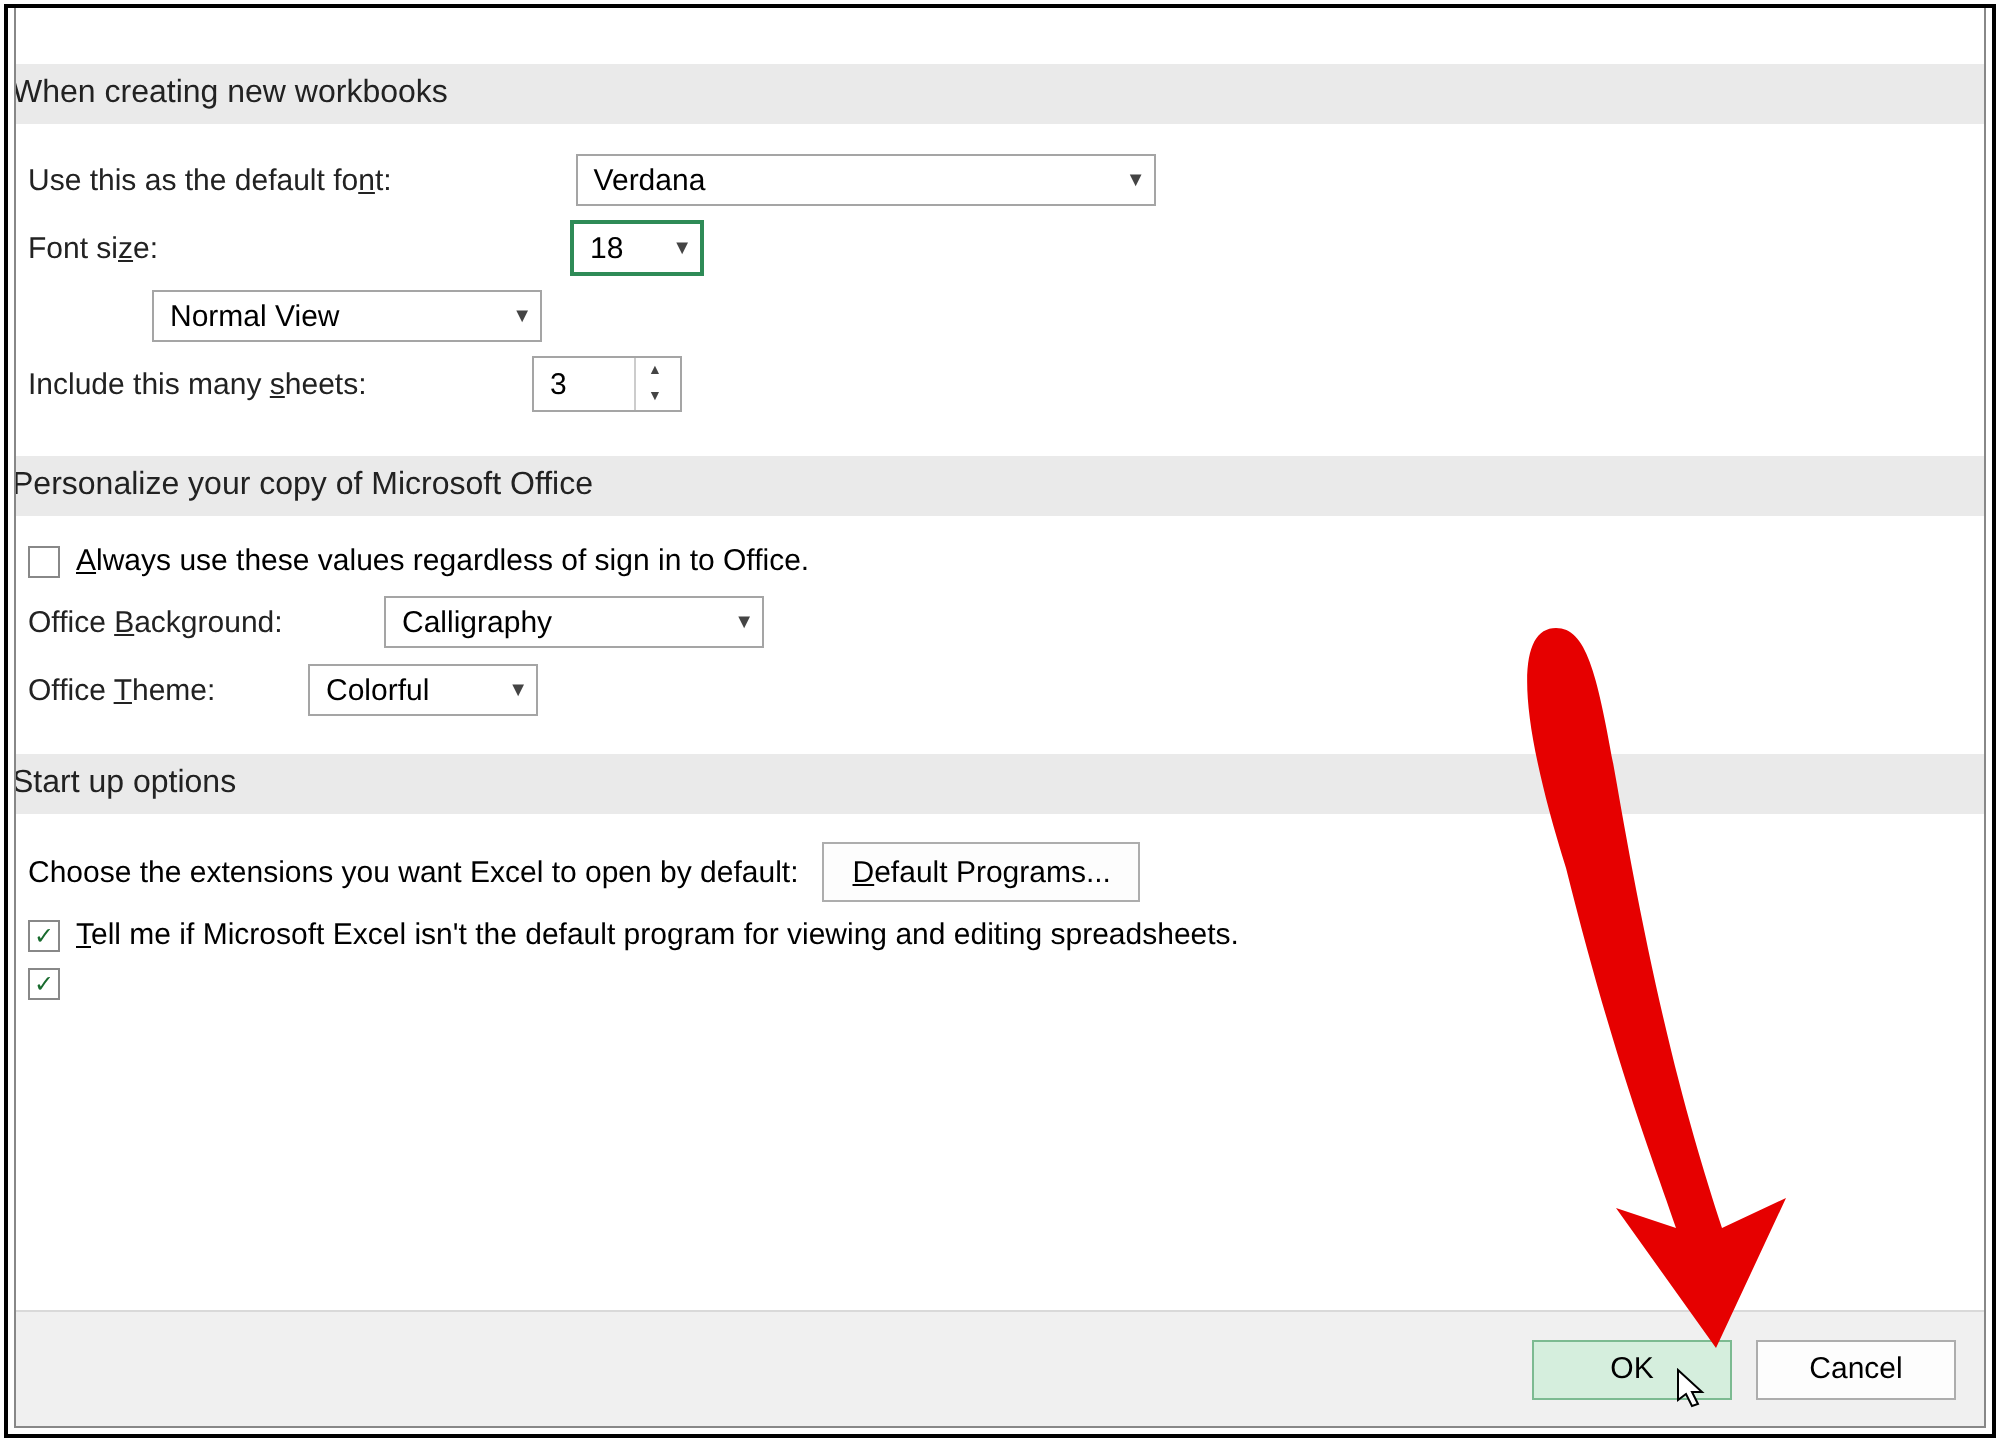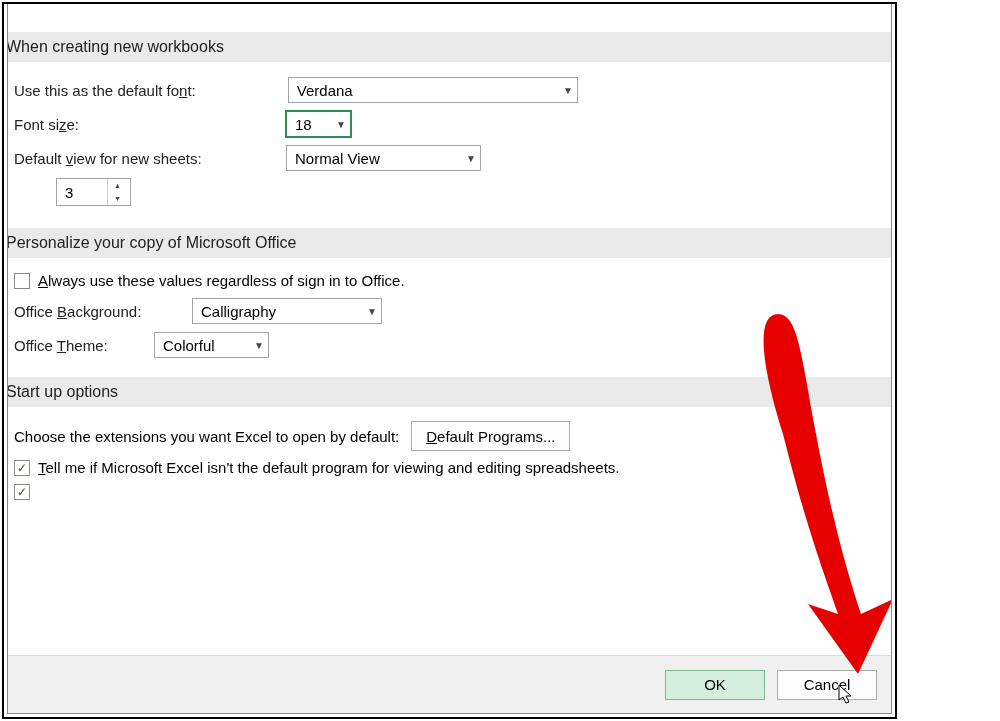--- a/index.html
+++ b/index.html
@@ -7,21 +7,21 @@
       font-family: "Segoe UI", Tahoma, sans-serif;
       font-size: 15px;
       background: #fff;
       width: 1000px;
       height: 721px;
       overflow: hidden;
       position: relative;
     }
     .outer {
       border: 2px solid #000;
-      width: 895px;
+      width: 996px;
       height: 717px;
       margin: 2px;
       background: #fff;
       position: relative;
     }
     .inner {
       border: 1px solid #888;
       border-top: none;
       position: absolute;
       top: 0; left: 3px; right: 3px; bottom: 3px;
@@ -201,28 +201,28 @@
 
       <div class="row">
         <span class="label">Font si<span class="underline">z</span>e:</span>
         <div class="combo w-size" style="margin-left:92px;">
           <span class="combo-text">18</span>
           <span class="combo-caret">▼</span>
         </div>
       </div>
 
       <div class="row">
-        <span class="label" style="min-width:210px;">Default <span class="underline">v</span>iew for new sheets:</span>
         <div class="combo w-view" style="margin-left:62px;">
           <span class="combo-text">Normal View</span>
           <span class="combo-caret">▼</span>
         </div>
       </div>
 
       <div class="row">
+        <span class="label" style="min-width:210px;">Include this many <span class="underline">s</span>heets:</span>
         <div class="spinner" style="margin-left:42px;">
           <input type="text" value="3" style="">
           <div class="spinner-btns">
             <div>▲</div>
             <div>▼</div>
           </div>
         </div>
       </div>
 
       <div class="section-header" style="margin-top:22px;">Personalize your copy of Microsoft Office</div>

